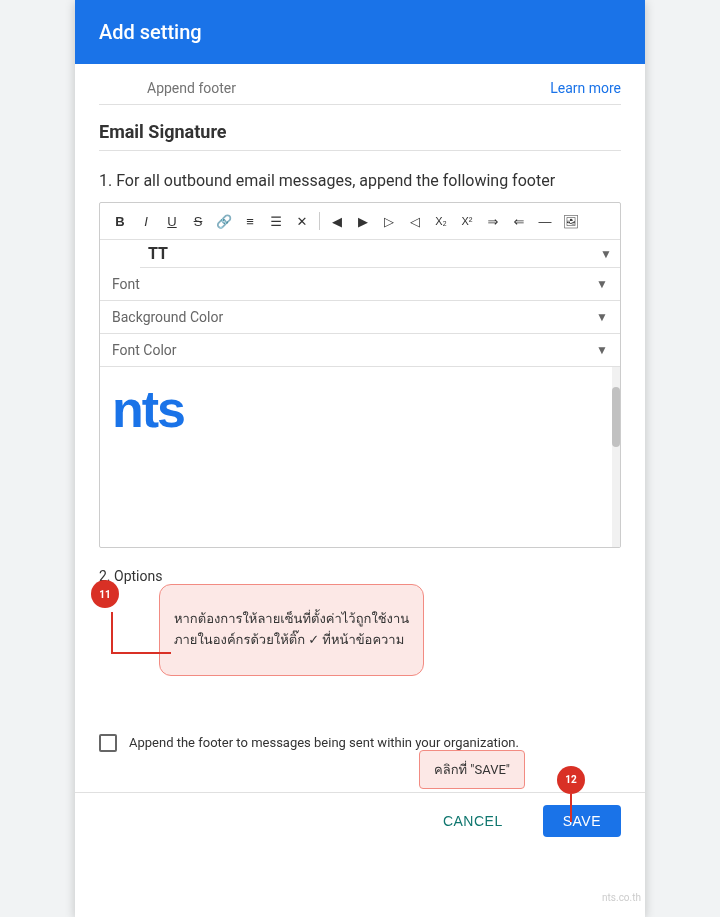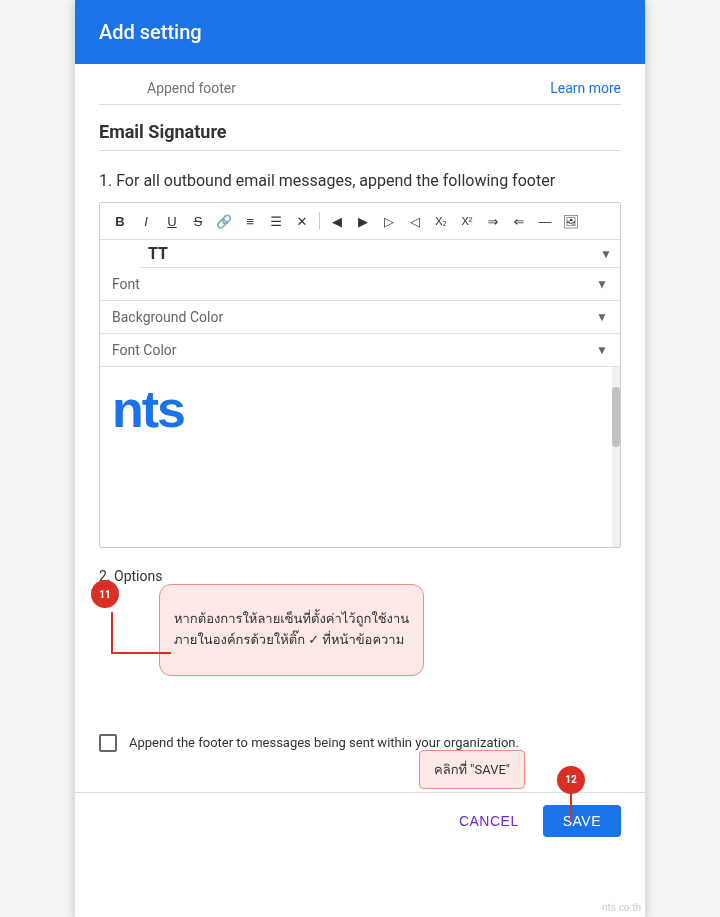--- a/index.html
+++ b/index.html
@@ -269,43 +269,44 @@
       align-items: center;
       padding: 12px 24px;
       gap: 8px;
       border-top: 1px solid #e0e0e0;
       position: relative;
     }
 
     .btn-cancel {
       background: none;
       border: none;
-      color: #6d28d9;
+      color: #0f766e;
       font-size: 14px;
       font-weight: 500;
       padding: 8px 16px;
       cursor: pointer;
       letter-spacing: 0.5px;
     }
 
     .btn-save {
       background: #1a73e8;
       border: none;
       color: #fff;
       font-size: 14px;
       font-weight: 500;
       padding: 8px 20px;
       border-radius: 4px;
       cursor: pointer;
       letter-spacing: 0.5px;
+      margin-left: 16px;
     }
 
     .watermark {
       position: absolute;
-      bottom: 0;
+      bottom: 10px;
       right: 0;
       font-size: 10px;
       color: #ccc;
       padding: 4px;
     }
 
     .editor-wrapper {
       position: relative;
     }
 

